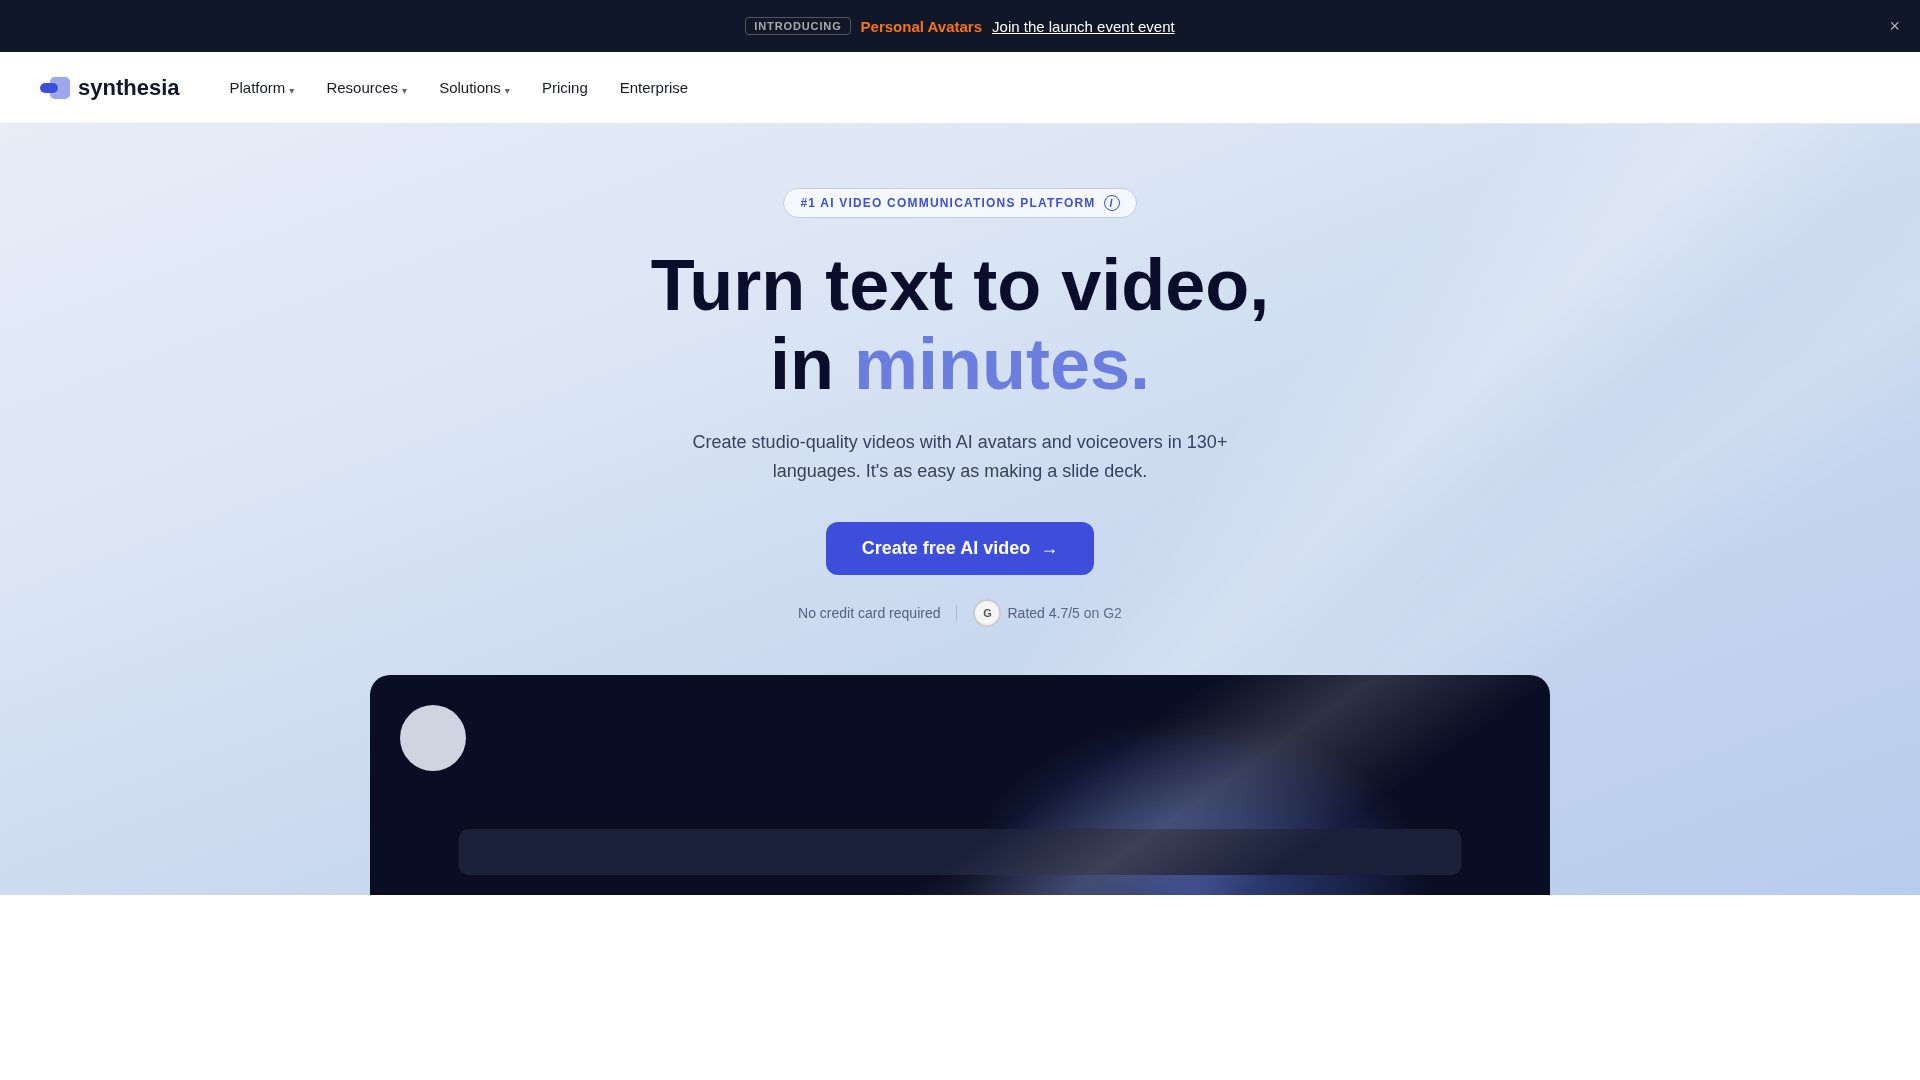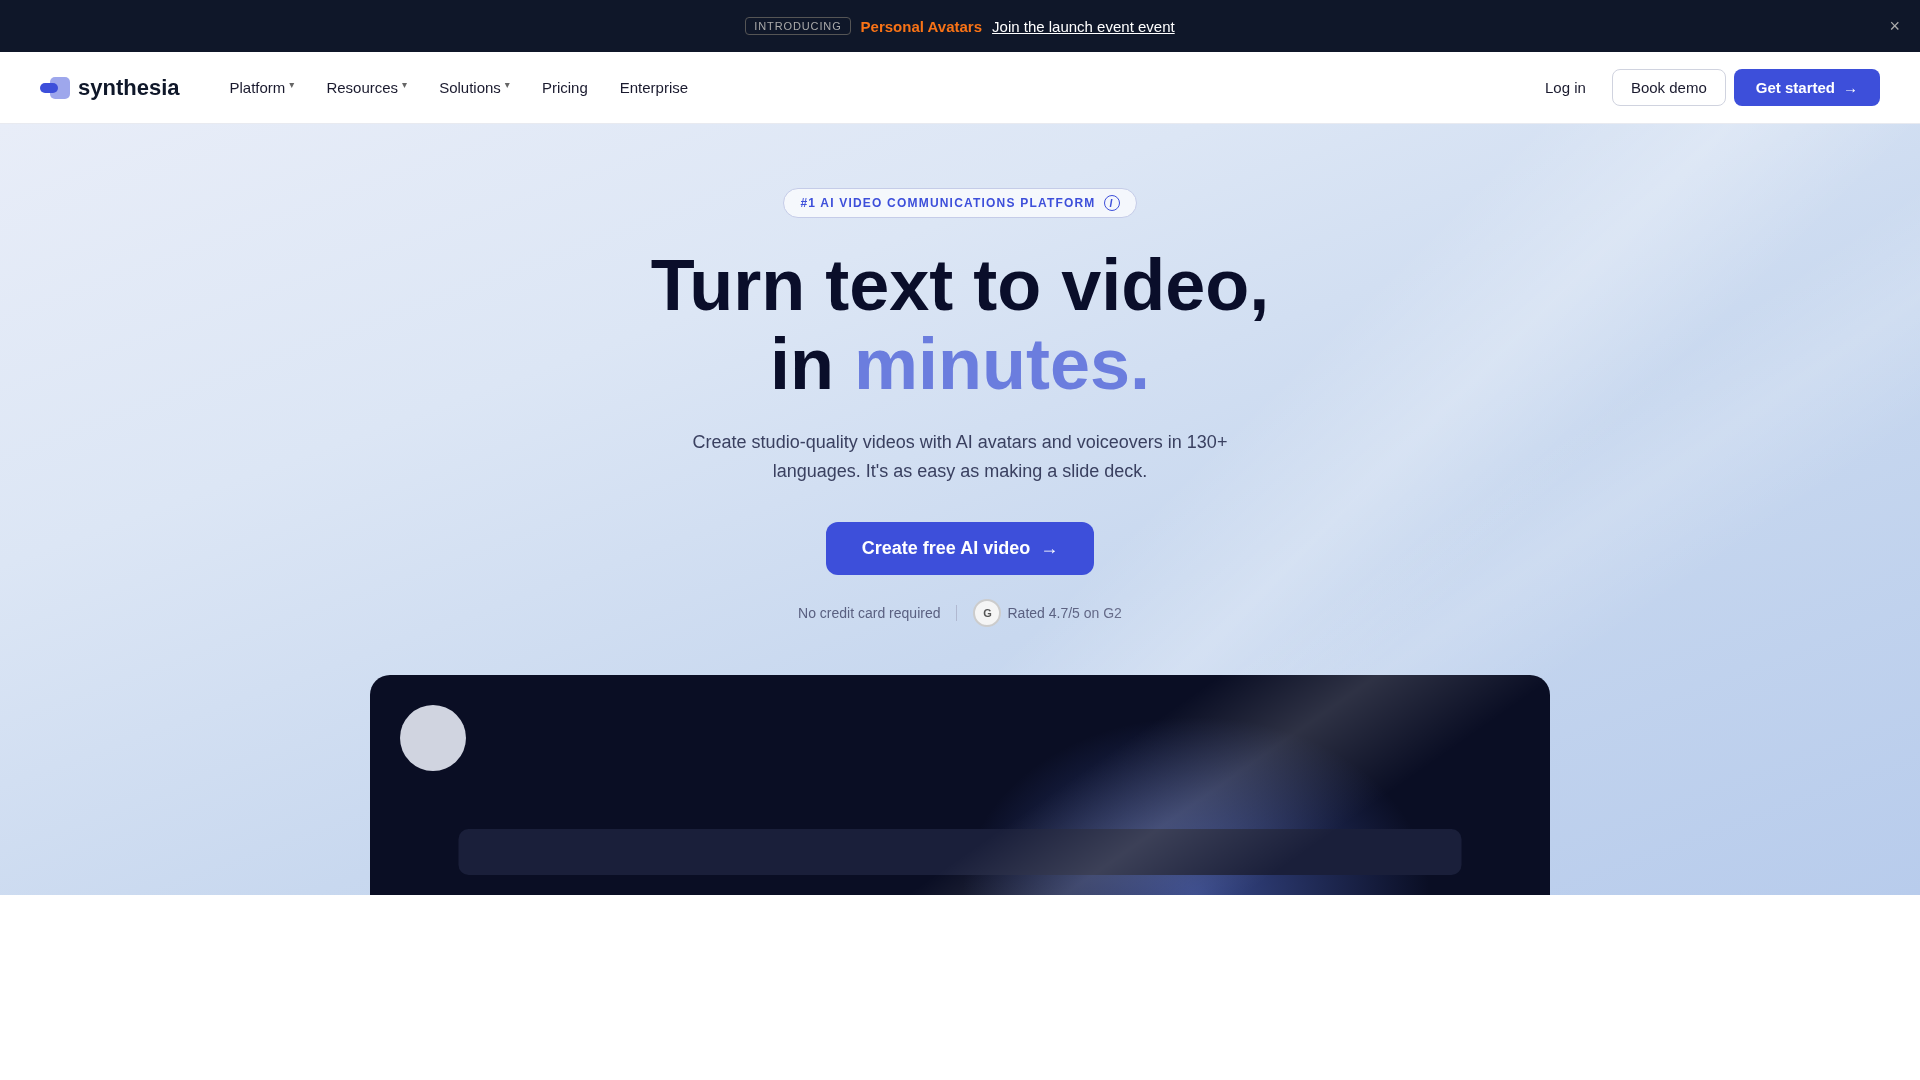--- a/index.html
+++ b/index.html
@@ -15,21 +15,21 @@
       justify-content: center;
       position: relative;
       font-size: 15px;
       gap: 10px;
     }
     .announcement-bar .introducing-badge {
       background: transparent;
       border: 1px solid #555;
       border-radius: 4px;
       font-size: 11px;
-      font-weight: 400;
+      font-weight: 700;
       letter-spacing: 0.08em;
       padding: 2px 8px;
       color: #aaa;
       text-transform: uppercase;
     }
     .announcement-bar .main-text {
       font-weight: 600;
       color: #f97316;
     }
     .announcement-bar .launch-link {
@@ -79,21 +79,21 @@
       width: 30px;
       height: 22px;
     }
     .nav-items {
       display: flex;
       align-items: center;
       gap: 4px;
     }
     .nav-item {
       display: flex;
-      align-items: flex-start;
+      align-items: flex-end;
       gap: 4px;
       padding: 8px 14px;
       font-size: 15px;
       color: #1a1a2e;
       cursor: pointer;
       border-radius: 6px;
       font-weight: 500;
     }
     .nav-chevron {
       font-size: 10px;
@@ -353,28 +353,20 @@
         <span class="nav-chevron">▾</span>
       </div>
       <div class="nav-item">
         <span>Pricing</span>
       </div>
       <div class="nav-item">
         <span>Enterprise</span>
       </div>
     </div>
   </div>
-  <div class="nav-right">
-    <button class="btn-login">Log in</button>
-    <button class="btn-book-demo">Book demo</button>
-    <button class="btn-get-started">
-      <span>Get started</span>
-      <span>→</span>
-    </button>
-  </div>
 </nav>
 
 <section class="hero">
 
   <div class="badge">
     <span>#1 AI VIDEO COMMUNICATIONS PLATFORM</span>
     <span class="badge-info">i</span>
   </div>
 
   <h1 class="hero-title">

